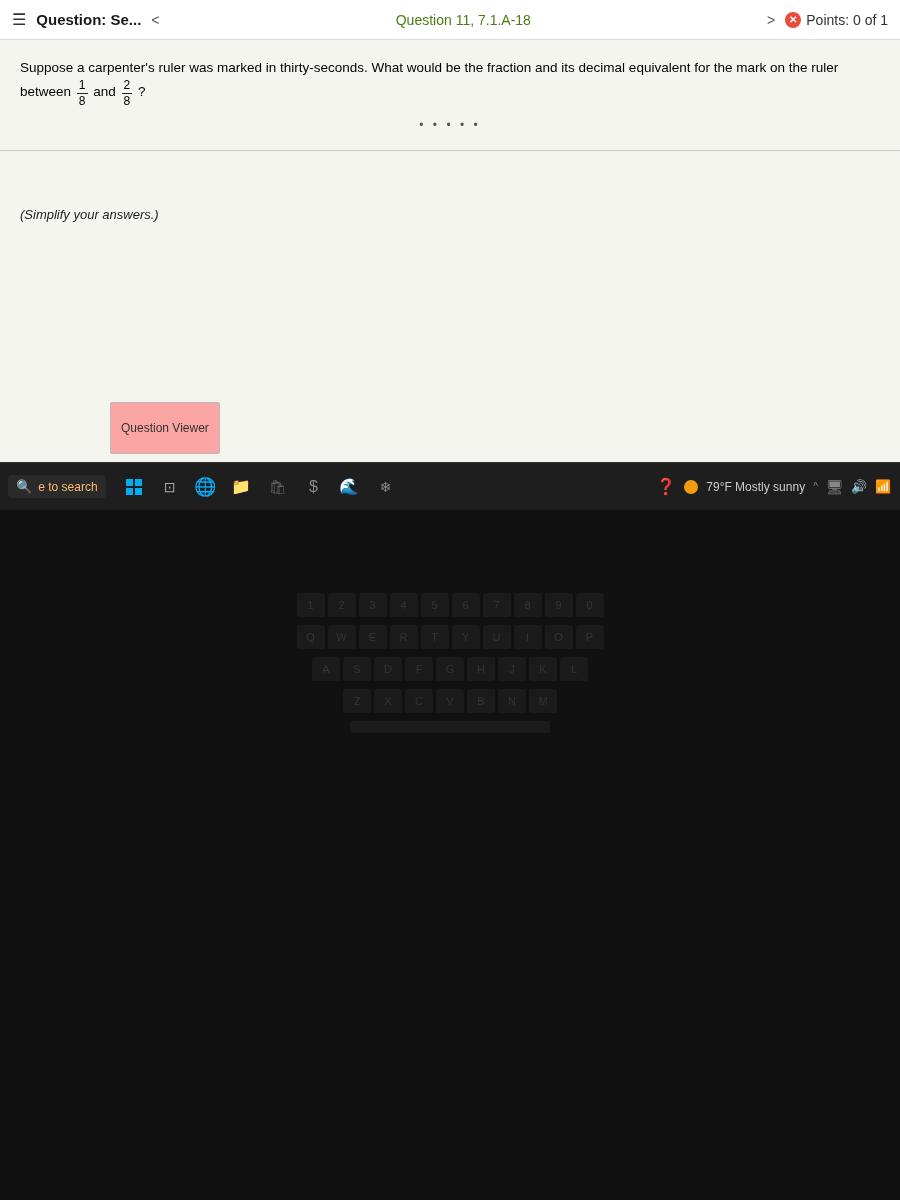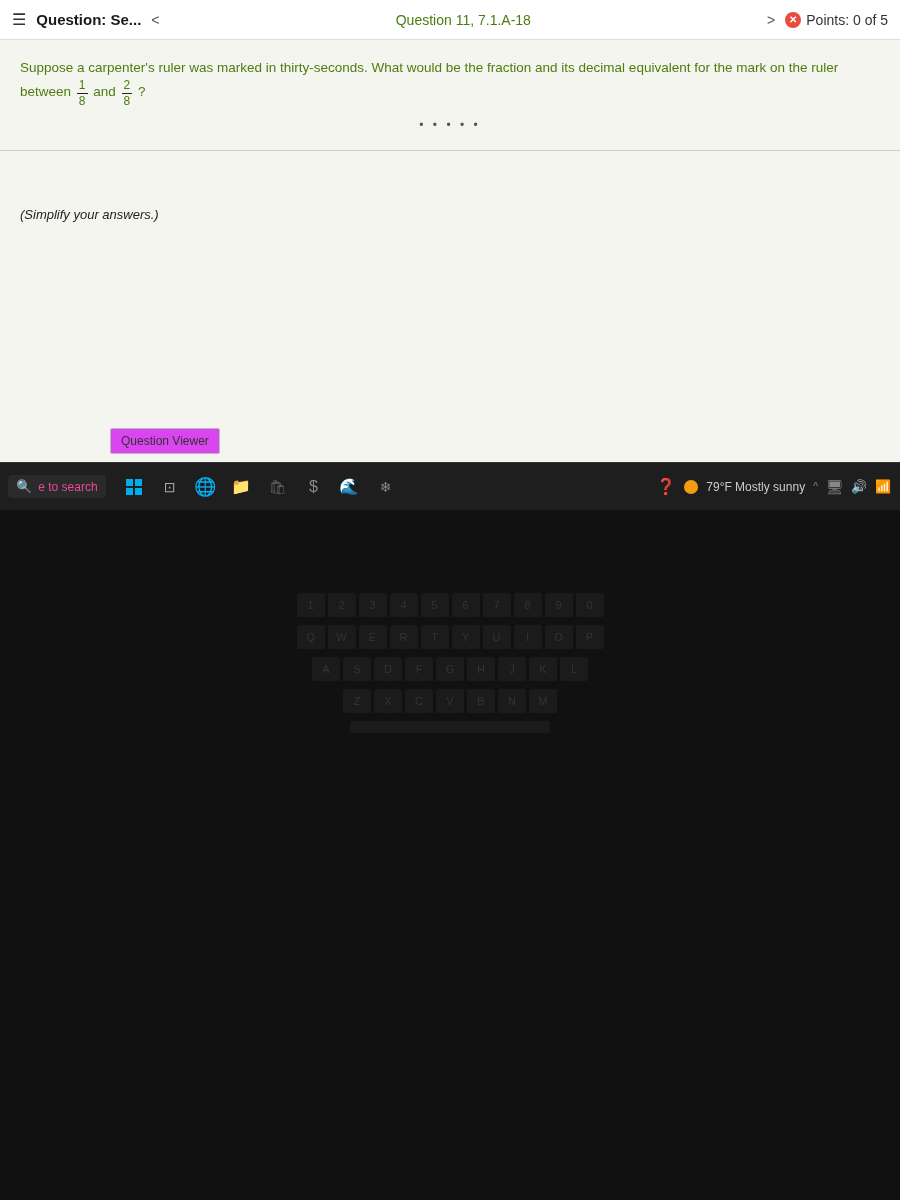--- a/index.html
+++ b/index.html
@@ -72,21 +72,21 @@
 
     
     .question-area {
       padding: 18px 20px 10px 20px;
       background: #f5f5f0;
       border-bottom: 1px solid #ccc;
     }
 
     .question-text {
       font-size: 13.5px;
-      color: #4d7c0f;
+      color: #000000;
       line-height: 1.5;
       margin-bottom: 10px;
     }
 
     .fraction-inline {
       display: inline-flex;
       flex-direction: column;
       align-items: center;
       vertical-align: middle;
       margin: 0 2px;
@@ -150,23 +150,23 @@
       background: #f5f5f0;
       position: relative;
       height: 280px;
     }
 
     
     .question-viewer-btn {
       position: absolute;
       bottom: 60px;
       left: 110px;
-      background: #d946ef;
+      background: #fca5a5;
       border: 1px solid #bbb;
-      padding: 5px 10px;
+      padding: 18px 10px;
       font-size: 12px;
       color: #333;
       cursor: pointer;
       border-radius: 2px;
     }
 
     
     .action-bar {
       display: flex;
       align-items: center;
@@ -240,21 +240,21 @@
       align-items: center;
       background: #2a2a2a;
       border-radius: 4px;
       padding: 4px 8px;
       gap: 6px;
       margin-right: 8px;
     }
 
     .taskbar-search-text {
       font-size: 12px;
-      color: #ec4899;
+      color: #fdba74;
     }
 
     .taskbar-icon {
       width: 32px;
       height: 32px;
       display: flex;
       align-items: center;
       justify-content: center;
       border-radius: 4px;
       cursor: pointer;
@@ -303,21 +303,21 @@
 <div class="app-window">
 
   <div class="nav-bar">
     <span class="nav-menu-icon">☰</span>
     <span class="nav-title">Question: Se...</span>
     <span class="nav-arrow">&lt;</span>
     <span class="nav-question">Question 11, 7.1.A-18</span>
     <span class="nav-arrow">&gt;</span>
     <span class="nav-points">
       <span class="points-x-icon">✕</span>
-      <span>Points: 0 of 5</span>
+      <span>Points: 0 of 1</span>
     </span>
   </div>
 
   <div class="question-area">
     <div class="question-text">
       <span>Suppose a carpenter's ruler was marked in thirty-seconds. What would be the fraction and its decimal equivalent for the mark on the ruler between</span>
       <span> </span>
       <span class="fraction-inline">
         <span class="frac-num">1</span>
         <span class="frac-den">8</span>

